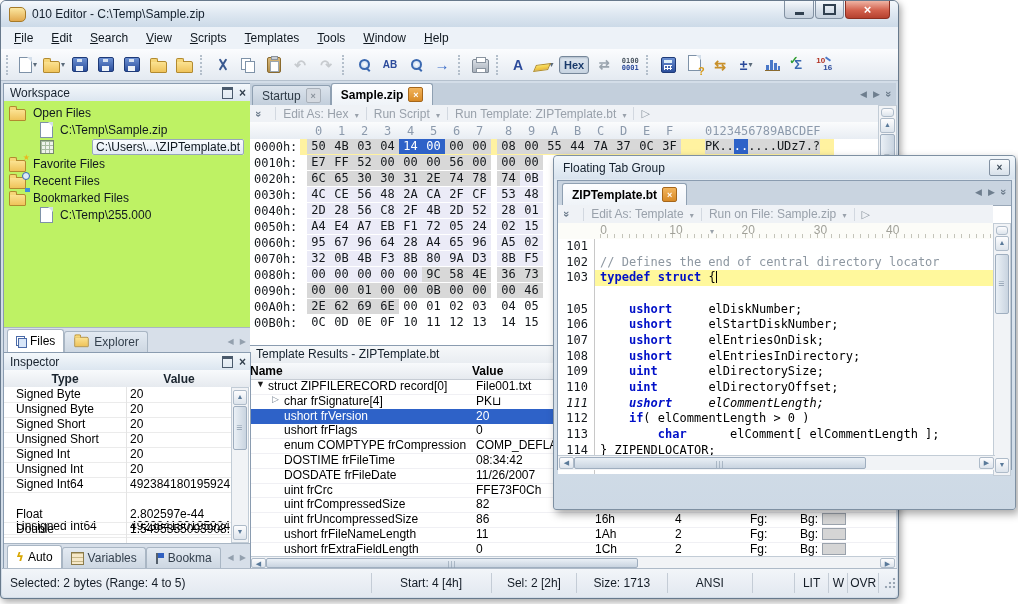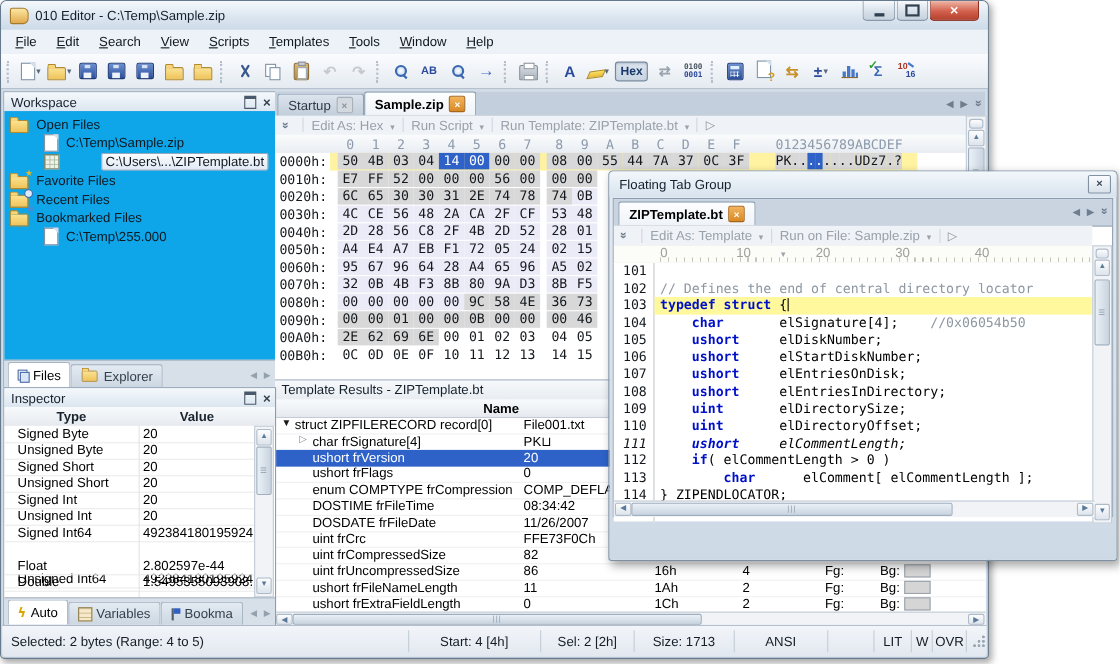--- a/index.html
+++ b/index.html
@@ -139,21 +139,21 @@
   .hscroll{position:absolute;background:#F1F3F6;border-top:1px solid #C2CCD6;}
   .sb-el{position:absolute;background:linear-gradient(#FDFDFE,#DDE4EC);border:1px solid #AEBBC9;border-radius:2px;color:#5A7A9A;font-size:7px;text-align:center;}
   .sb-thumbv{position:absolute;left:1px;right:1px;background:linear-gradient(90deg,#EAF0F6,#C9D4E0);border:1px solid #9FAEBF;border-radius:2px;}
   .sb-thumbh{position:absolute;top:1px;bottom:1px;background:linear-gradient(#EAF0F6,#C9D4E0);border:1px solid #9FAEBF;border-radius:2px;}
   .sb-grip{position:absolute;left:50%;top:50%;transform:translate(-50%,-50%);color:#8A9AAC;font-size:7px;letter-spacing:1px;}
 
   
   #template-results{position:absolute;left:0;top:262px;width:646px;height:223px;background:#FFF;border-top:1px solid #8A9CB0;}
   .tpl-title{position:absolute;left:0;top:0;right:0;height:17px;background:linear-gradient(#F6F8FA,#E8ECF1);border-bottom:1px solid #C6CCD4;padding:1px 0 0 6px;color:#14202C;}
   .tpl-head{position:absolute;left:0;top:17px;right:0;height:16px;background:linear-gradient(#F8FAFC,#E6EAEF);border-bottom:1px solid #C6CCD4;font-weight:bold;}
-  .tpl-head span{position:absolute;top:1px;text-align:right;}
+  .tpl-head span{position:absolute;top:1px;text-align:left;}
   .tpl-row{position:absolute;left:0;right:0;height:14.8px;border-bottom:1px solid #F0F0F4;white-space:nowrap;}
   .tpl-row.sel{background:#2E62C8;color:#FFF;border-bottom-color:#2E62C8;}
   .tpl-row span{position:absolute;top:0;}
   .tpl-exp{color:#1A1A1A;font-size:9px;}
   .tpl-exp.open{left:6px;} .tpl-exp.closed{left:22px;color:#7A8694;}
   .swatch{width:22px;height:10px;background:#D5D5D5;border:1px solid #9AA2AC;margin-top:1px;}
 
   
   #statusbar{position:absolute;left:1px;right:1px;bottom:1px;height:28px;background:linear-gradient(#F2F5F9,#E2E8F0);border-top:1px solid #AEBAC8;border-radius:0 0 4px 4px;display:flex;align-items:center;}
   .seg{height:20px;display:flex;align-items:center;justify-content:center;border-right:1px solid #C4CCD6;color:#141C26;white-space:nowrap;overflow:hidden;}
@@ -315,21 +315,21 @@
         </span>
       </div>
 
     <div id="workspace" class="panel">
       <div class="phead">
         <span>Workspace</span>
           <span class="sp"></span>
         <span class="ph-float"></span>
         <span class="ph-close">×</span>
       </div>
-      <div id="ws-tree" class="abs" style="left:0;top:17px;right:0;bottom:24px;background:#0ea5e9;">
+      <div id="ws-tree" class="abs" style="left:0;top:17px;right:0;bottom:24px;background:#bef264;">
           <div class="tree-item" style="top: 4px; left: 5px;">
             <span class="tico i-folder"></span>
             <span class="lbl"><span class="lbl-box">Open Files</span></span>
           </div>
           <div class="tree-item" style="top: 21px; left: 36px;">
             <span class="tico i-page"></span>
             <span class="lbl"><span class="lbl-box">C:\Temp\Sample.zip</span></span>
           </div>
           <div class="tree-item sel" style="top: 38px; left: 36px; gap: 41px;">
             <span class="tico i-bt"></span>
@@ -800,21 +800,20 @@
           <span class="rlab" style="left: 190.2px;">20</span>
           <span class="rlab" style="left: 262.5px;">30</span>
           <span class="rlab" style="left: 334.8px;">40</span>
           <span class="rmark" style="left: 154.05px;">▾</span>
         </div>
       <div class="codearea" id="code">
           <div class="gutline"></div>
           <div class="cl" style="top: 0px;"><span class="gut">101</span><span class="ct"></span></div>
           <div class="cl" style="top: 15.66px;"><span class="gut">102</span><span class="ct"><span class="c">// Defines the end of central directory locator</span></span></div>
           <div class="cl hl" style="top: 31.32px;"><div class="hlbg"></div><span class="gut">103</span><span class="ct"><span class="k">typedef</span><span> </span><span class="k">struct</span><span> {</span><span class="caret"></span></span></div>
-          <div class="cl" style="top: 46.98px;"><span class="gut">104</span><span class="ct"><span>    </span><span class="k">char</span><span>       elSignature[4];    </span><span class="c">//0x06054b50</span></span></div>
           <div class="cl" style="top: 62.64px;"><span class="gut">105</span><span class="ct"><span>    </span><span class="k">ushort</span><span>     elDiskNumber;</span></span></div>
           <div class="cl" style="top: 78.3px;"><span class="gut">106</span><span class="ct"><span>    </span><span class="k">ushort</span><span>     elStartDiskNumber;</span></span></div>
           <div class="cl" style="top: 93.96px;"><span class="gut">107</span><span class="ct"><span>    </span><span class="k">ushort</span><span>     elEntriesOnDisk;</span></span></div>
           <div class="cl" style="top: 109.62px;"><span class="gut">108</span><span class="ct"><span>    </span><span class="k">ushort</span><span>     elEntriesInDirectory;</span></span></div>
           <div class="cl" style="top: 125.28px;"><span class="gut">109</span><span class="ct"><span>    </span><span class="k">uint</span><span>       elDirectorySize;</span></span></div>
           <div class="cl" style="top: 140.94px;"><span class="gut">110</span><span class="ct"><span>    </span><span class="k">uint</span><span>       elDirectoryOffset;</span></span></div>
           <div class="cl" style="top: 156.6px; font-style: italic;"><span class="gut">111</span><span class="ct"><span>    </span><span class="k">ushort</span><span>     elCommentLength;</span></span></div>
           <div class="cl" style="top: 172.26px;"><span class="gut">112</span><span class="ct"><span>    </span><span class="k">if</span><span>( elCommentLength &gt; 0 )</span></span></div>
           <div class="cl" style="top: 187.92px;"><span class="gut">113</span><span class="ct"><span>        </span><span class="k">char</span><span>      elComment[ elCommentLength ];</span></span></div>
           <div class="cl" style="top: 203.58px;"><span class="gut">114</span><span class="ct"><span>} ZIPENDLOCATOR;</span></span></div>

